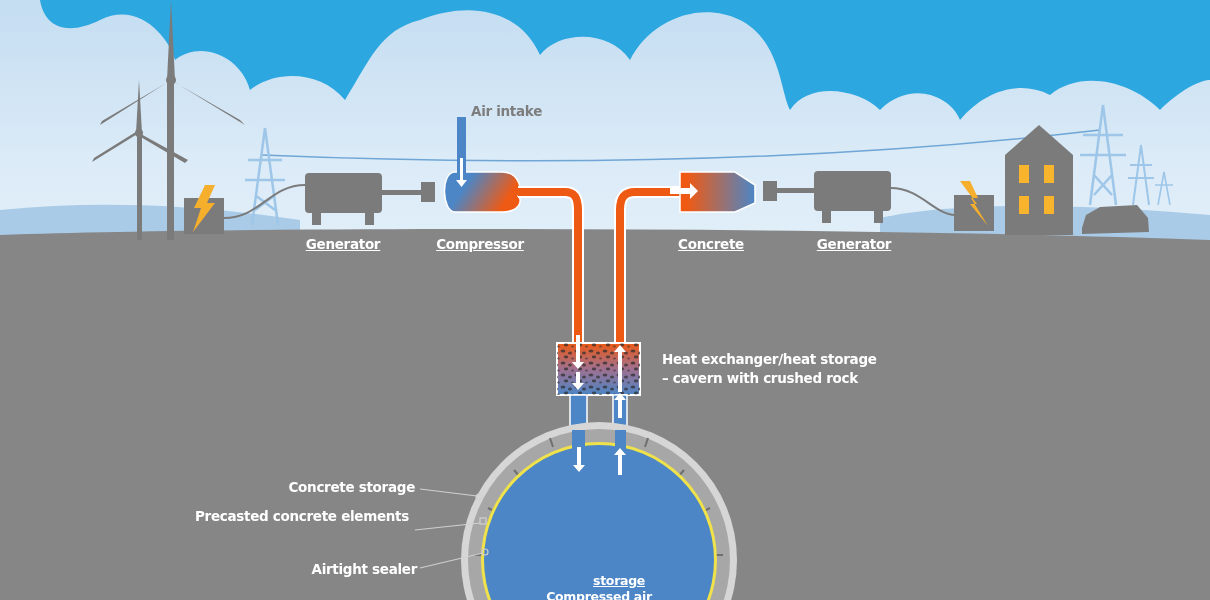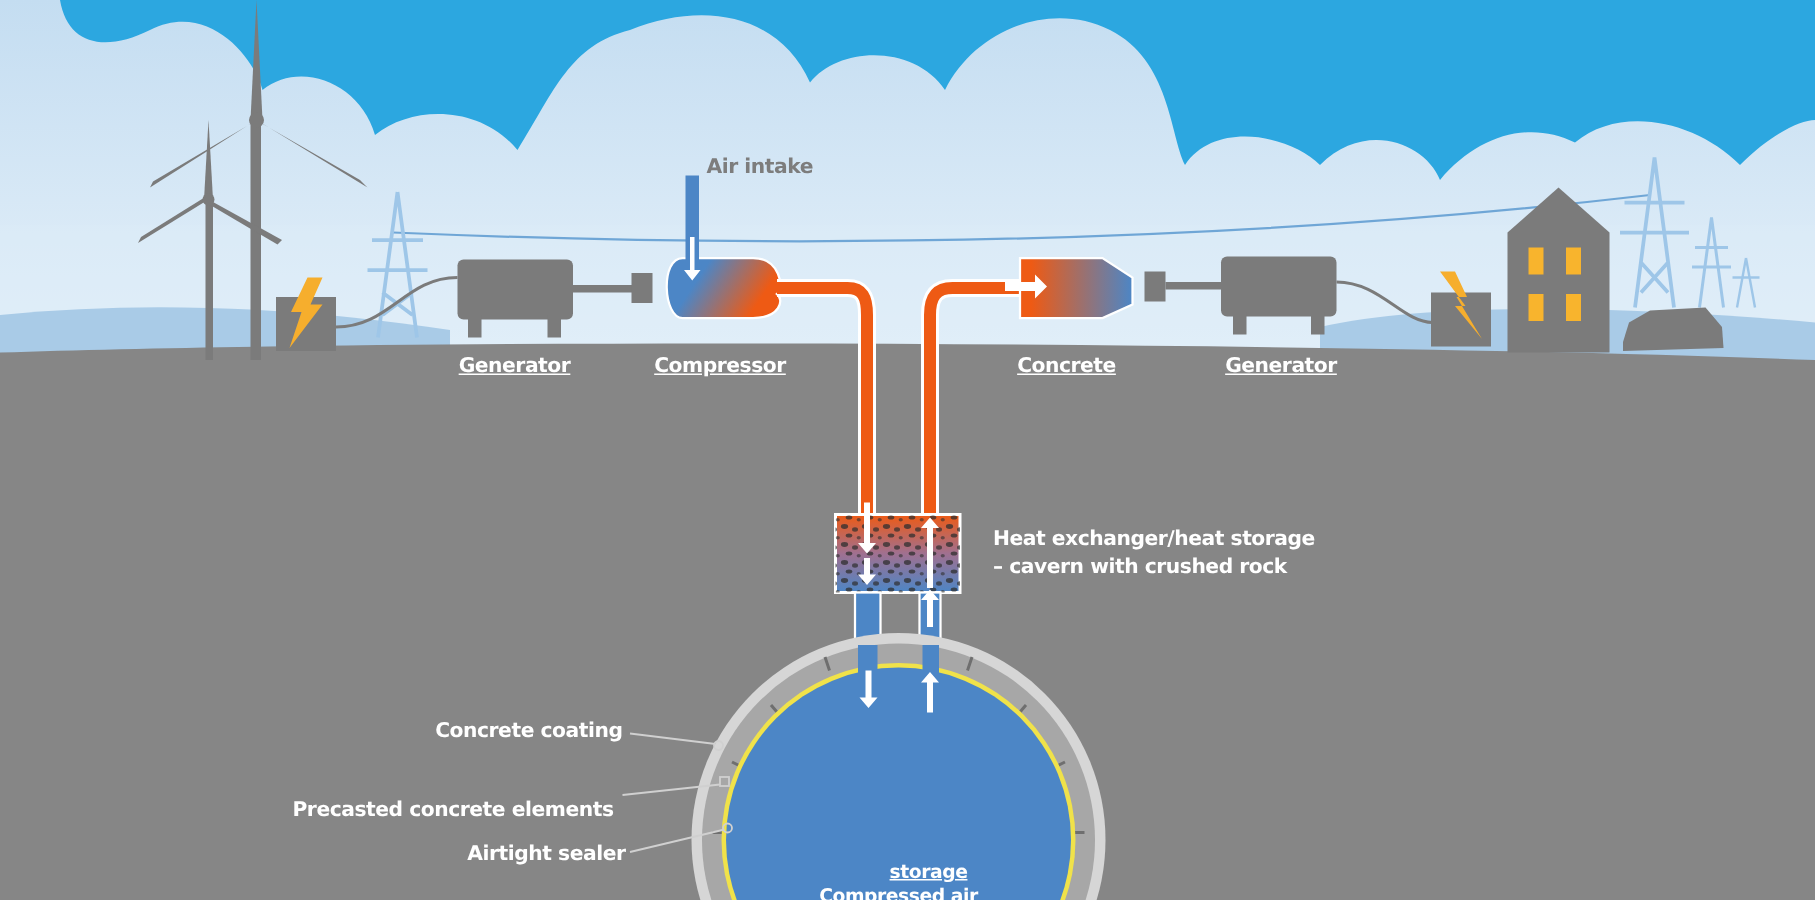--- a/index.html
+++ b/index.html
@@ -174,18 +174,18 @@
     </g>
   </svg>
 
   <div class="lbl dark" style="left:471px;top:103px;">Air intake</div>
   <div class="lbl c" style="left:343px;top:236px;">Generator</div>
   <div class="lbl c" style="left:480px;top:236px;">Compressor</div>
   <div class="lbl c" style="left:711px;top:236px;">Concrete</div>
   <div class="lbl c" style="left:854px;top:236px;">Generator</div>
   <div class="lbl" style="left:662px;top:351px;">Heat exchanger/heat storage</div>
   <div class="lbl" style="left:662px;top:370px;">– cavern with crushed rock</div>
-  <div class="lbl r" style="left:415px;top:479px;">Concrete coating</div>
-  <div class="lbl r" style="left:409px;top:532px;">Precasted concrete elements</div>
+  <div class="lbl r" style="left:415px;top:479px;">Concrete storage</div>
+  <div class="lbl r" style="left:409px;top:508px;">Precasted concrete elements</div>
   <div class="lbl r" style="left:417px;top:561px;">Airtight sealer</div>
   <div class="lbl c" style="left:599px;top:557px;font-size:12.5px;margin-top:32px;">Compressed air</div>
   <div class="lbl c" style="left:599px;top:573px;font-size:12.5px;margin-left:20px;">storage</div>
 </div>
 
 </body></html>

